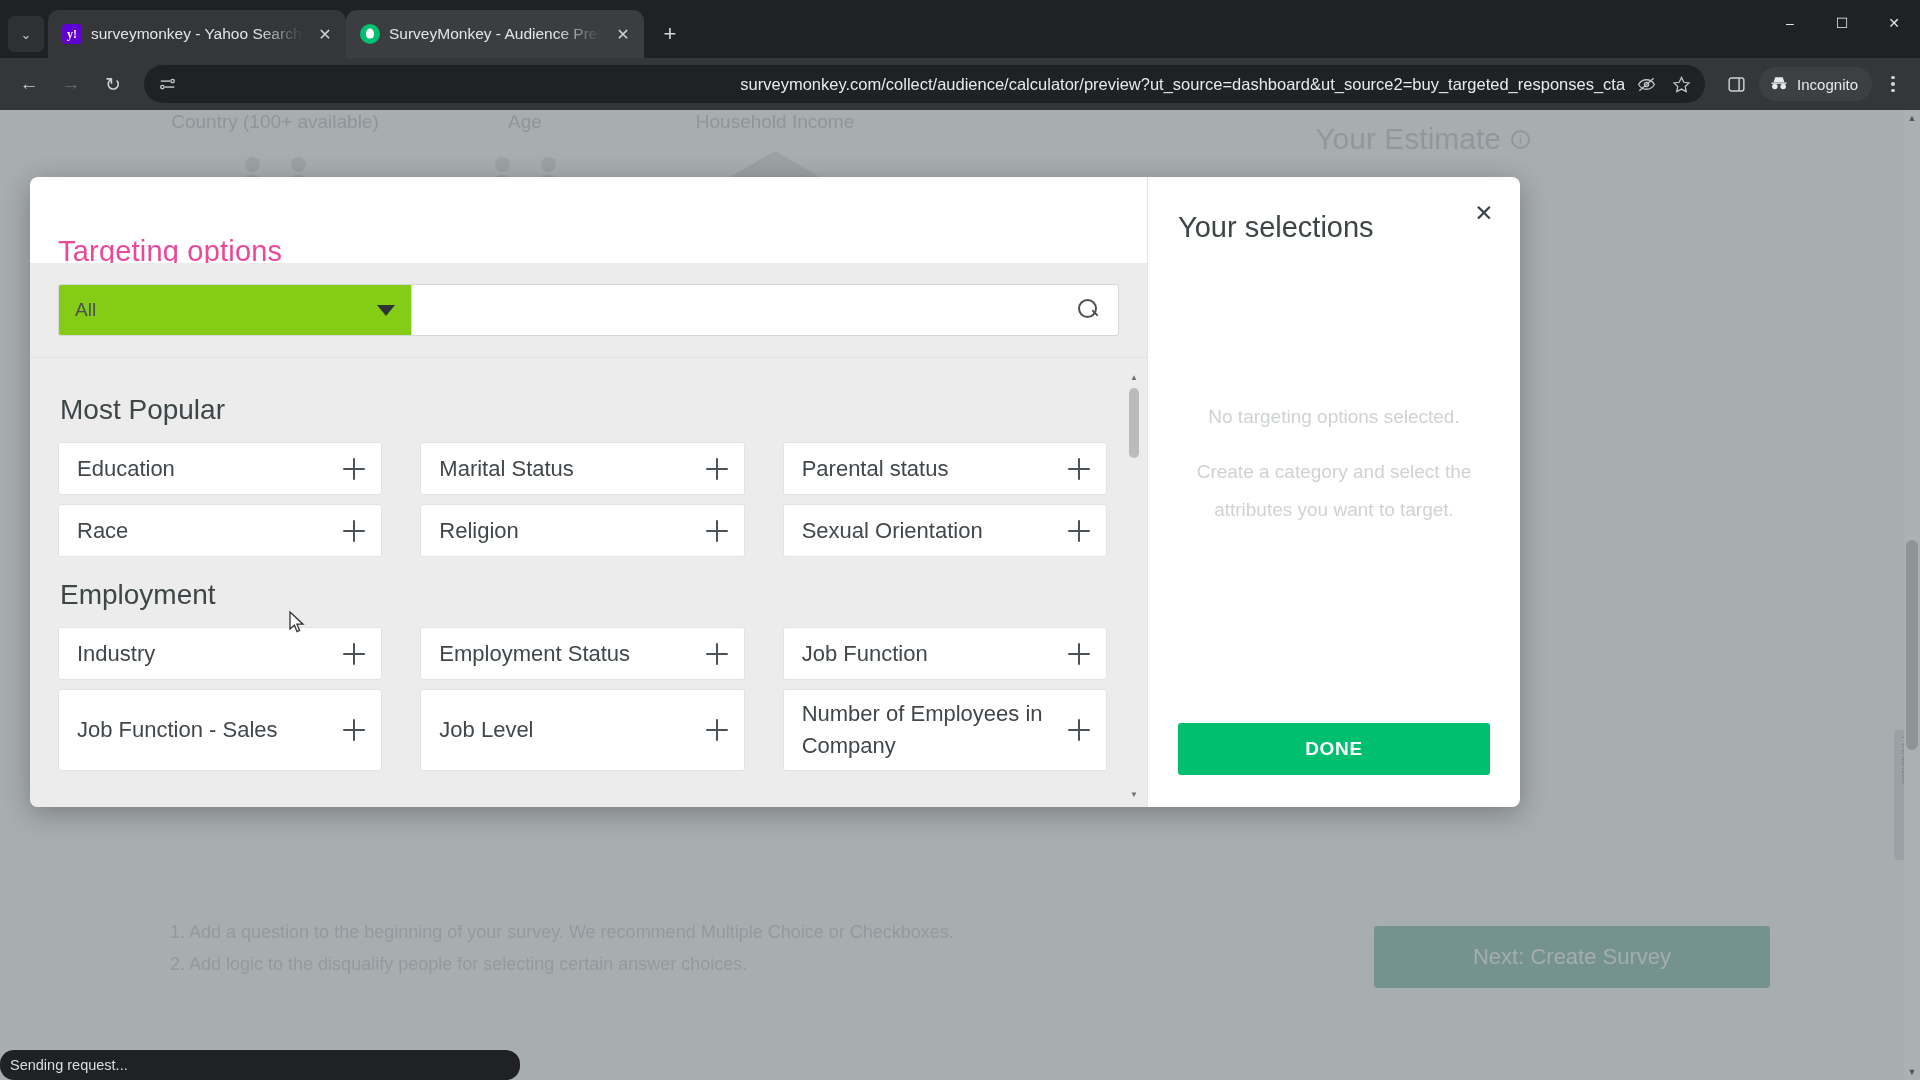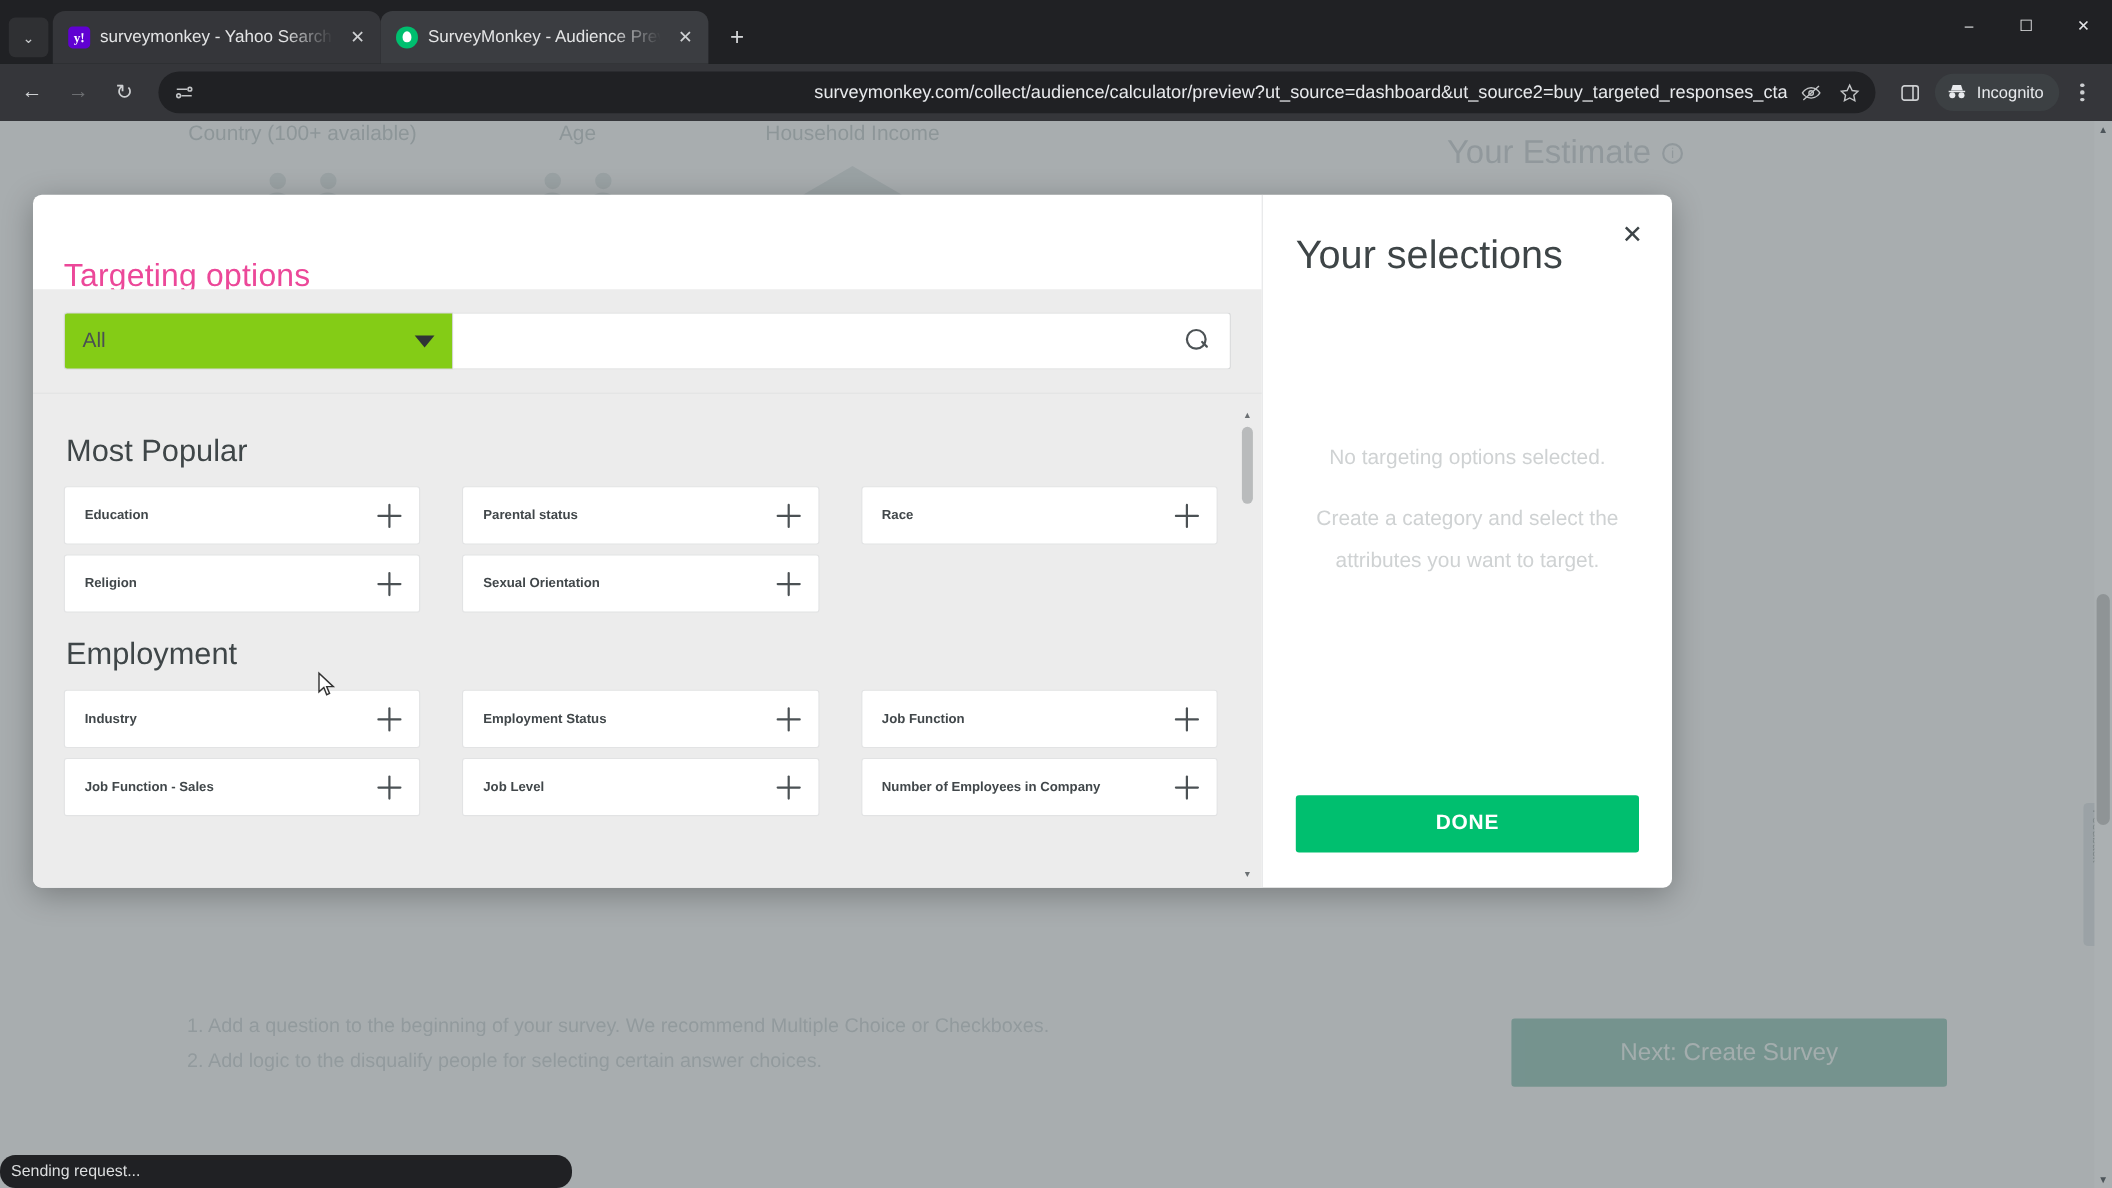--- a/index.html
+++ b/index.html
@@ -158,36 +158,36 @@
   .list-area { flex: 1; position: relative; overflow: hidden; background: #ececec; }
   .list-inner { padding: 22px 40px 0 28px; }
   .sec-title { font-size: 28px; color: #3f4648; font-weight: 400; margin: 14px 0 16px 2px; }
   .sec-title.tight { margin-top: 22px; }
   .grid { display: grid; grid-template-columns: repeat(3, 1fr); gap: 9px 38px; }
   .card {
     background: #fff; border: 1px solid #e2e3e4; border-radius: 3px; min-height: 53px;
     display: flex; align-items: center; justify-content: space-between;
     padding: 8px 16px 8px 18px; gap: 10px;
   }
-  .card-label { font-size: 12px; color: #41474a; font-weight: bold; line-height: 1.45; }
+  .card-label { font-size: 22px; color: #41474a; font-weight: normal; line-height: 1.45; }
   .plus { width: 22px; height: 22px; position: relative; flex: none; }
   .plus::before, .plus::after { content:""; position: absolute; background: #4b5154; border-radius: 1px;}
   .plus::before { left: 0; top: 10px; width: 22px; height: 2px; }
   .plus::after { left: 10px; top: 0; width: 2px; height: 22px; }
 
   .list-scroll { position: absolute; right: 6px; top: 12px; width: 14px; bottom: 6px; }
   .list-scroll .up, .list-scroll .dn { width: 14px; height: 14px; display:flex;
     align-items:center; justify-content:center; color:#6b7073; font-size:8px;}
   .list-scroll .dn { position:absolute; bottom:0; left:0;}
   .list-scroll .thumb { position:absolute; left:2px; top:18px; width:10px; height:70px;
     background:#b9bbbc; border-radius:5px;}
 
   .modal-right { flex: 1; position: relative; display: flex; flex-direction: column; }
   .right-head { padding: 34px 0 0 30px; height: 86px; }
-  .right-title { font-size: 36px; color: #3e4547; font-weight: 400; }
+  .right-title { font-size: 29px; color: #3e4547; font-weight: 400; }
   .close-x { position: absolute; right: 22px; top: 22px; width: 28px; height: 28px;
     display:flex; align-items:center; justify-content:center; color:#3d4447; font-size: 23px; }
   .right-body { flex: 1; display: flex; flex-direction: column; align-items: center;
     justify-content: center; padding: 0 34px 60px; }
   .empty-line { color: #cfd2d3; font-size: 19px; text-align: center; line-height: 1.95; }
   .done-wrap { padding: 0 30px 32px; }
   .done-btn {
     width: 100%; height: 52px; background: #00bf6f; border-radius: 3px; color: #fff;
     font-size: 19px; font-weight: bold; letter-spacing: .7px;
     display: flex; align-items: center; justify-content: center;
@@ -368,20 +368,24 @@
         <div class="list-area">
           <div class="list-inner">
 
             <div class="sec-title">Most Popular</div>
             <div class="grid">
               <div class="card">
                 <span class="card-label">Education</span>
                 <span class="plus"></span>
               </div>
               <div class="card">
+                <span class="card-label">Marital Status</span>
+                <span class="plus"></span>
+              </div>
+              <div class="card">
                 <span class="card-label">Parental status</span>
                 <span class="plus"></span>
               </div>
               <div class="card">
                 <span class="card-label">Race</span>
                 <span class="plus"></span>
               </div>
               <div class="card">
                 <span class="card-label">Religion</span>
                 <span class="plus"></span>

